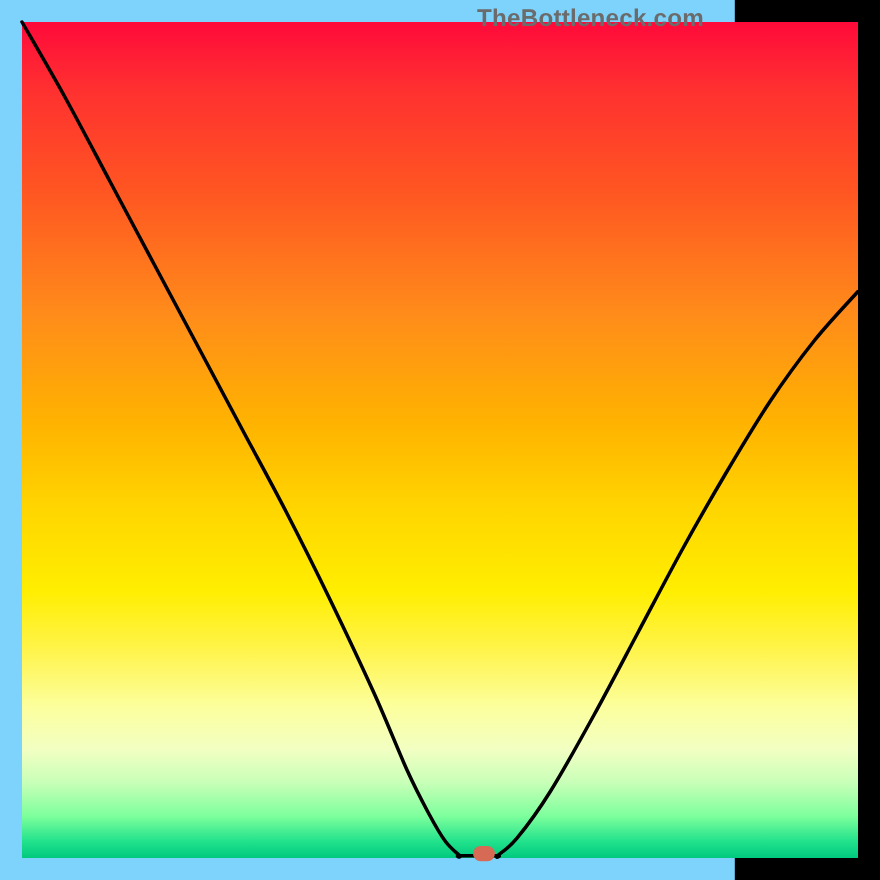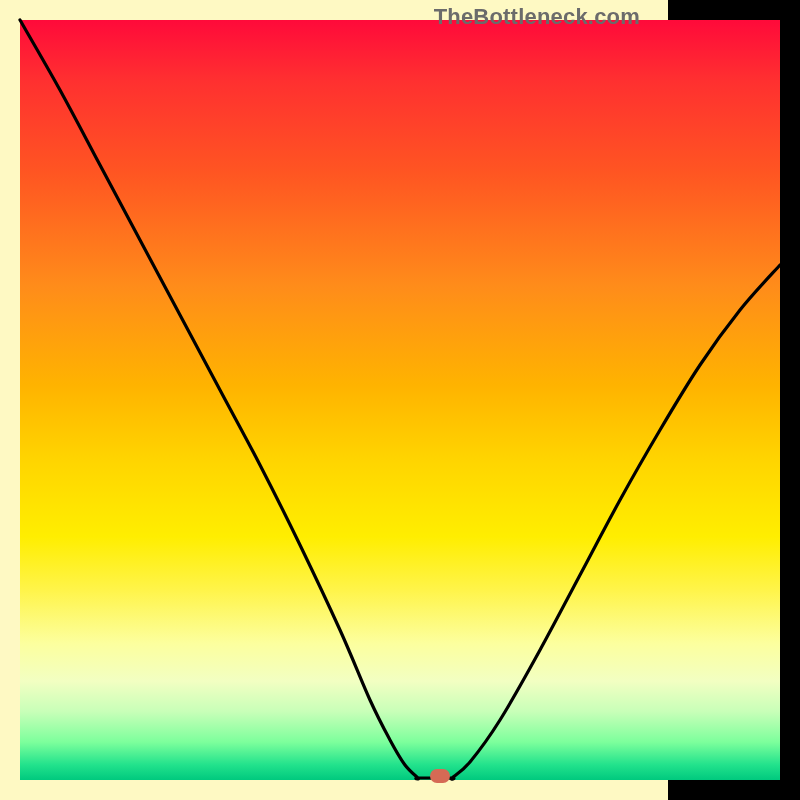--- a/index.html
+++ b/index.html
@@ -1,16 +1,16 @@
 <!DOCTYPE html>
 <html><head>
 <meta charset="utf-8">
 <style>
   html,body{margin:0;padding:0;width:800px;height:800px;overflow:hidden;background:#000;}
-  .frame{position:absolute;left:0;top:0;width:668px;height:800px;background:#fef9c3;}
+  .frame{position:absolute;left:0;top:0;width:668px;height:800px;background:#7dd3fc;}
   .plot{
     position:absolute;
     left:20px;top:20px;width:760px;height:760px;
     background:linear-gradient(to bottom,
       #ff0a3a 0%,
       #ff3030 8%,
       #ff5522 20%,
       #ff8c1a 35%,
       #ffb300 48%,
       #ffd500 58%,

